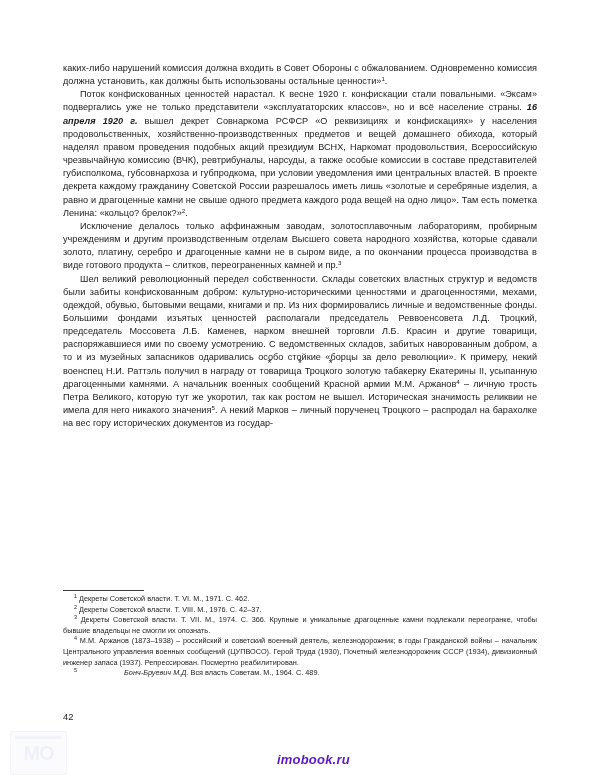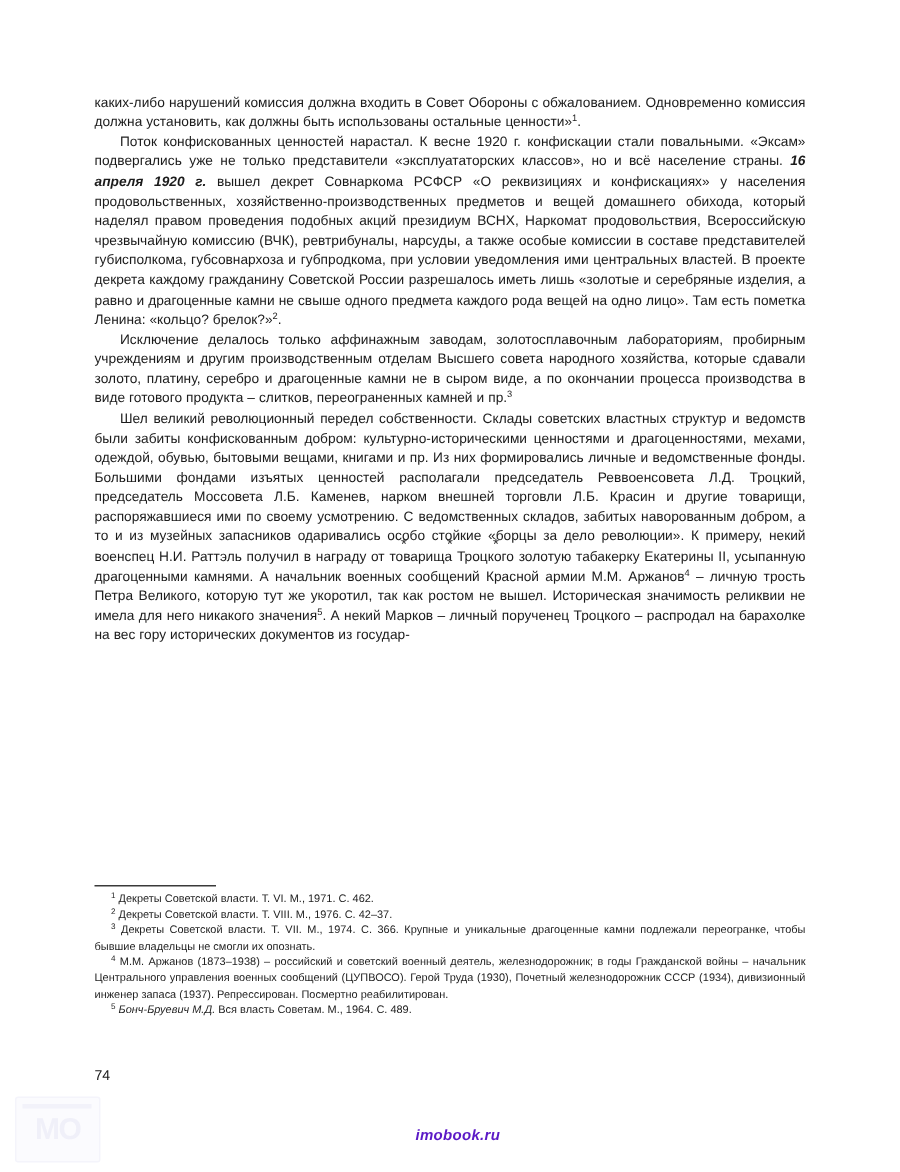--- a/index.html
+++ b/index.html
@@ -76,37 +76,37 @@
     line-height: 10.6px;
     color: #1d1d1d;
     text-align: justify;
     text-indent: 11px;
     letter-spacing: 0.01px;
   }
   .fn sup {
     font-size: 5.4px;
     vertical-align: 2.6px;
   }
-  .fn .it { font-style: italic; }
+  .fn .it { font-style: italic; margin-left: 45px; }
 
   
   #page-number {
     position: absolute;
     left: 63px;
     top: 711px;
     font-size: 9.4px;
     color: #1b1b1b;
   }
 
   
   #watermark {
     position: absolute;
     left: 277px;
     top: 752px;
-    font-size: 10px;
+    font-size: 13px;
     font-style: italic;
     font-weight: bold;
     color: #5b19c6;
     letter-spacing: 0.2px;
   }
 
   
   #mo-logo {
     position: absolute;
     left: 10px;
@@ -157,21 +157,21 @@
     <div id="fn-rule"></div>
     <div id="footnote-list">
         <p class="fn"><sup>1</sup><span> Декреты Советской власти. Т. VI. М., 1971. С. 462.</span></p>
         <p class="fn"><sup>2</sup><span> Декреты Советской власти. Т. VIII. М., 1976. С. 42–37.</span></p>
         <p class="fn"><sup>3</sup><span> Декреты Советской власти. Т. VII. М., 1974. С. 366. Крупные и уникальные драгоценные камни подлежали переогранке, чтобы бывшие владельцы не смогли их опознать.</span></p>
         <p class="fn"><sup>4</sup><span> М.М. Аржанов (1873–1938) – российский и советский военный деятель, железнодорожник; в годы Гражданской войны – начальник Центрального управления военных сообщений (ЦУПВОСО). Герой Труда (1930), Почетный железнодорожник СССР (1934), дивизионный инженер запаса (1937). Репрессирован. Посмертно реабилитирован.</span></p>
         <p class="fn"><sup>5</sup><span class="it"> Бонч-Бруевич М.Д.</span><span> Вся власть Советам. М., 1964. С. 489.</span></p>
       </div>
   </div>
 
-  <div id="page-number">74</div>
+  <div id="page-number">42</div>
 
   <div id="watermark">imobook.ru</div>
 
   <div id="mo-logo">
     <div class="bar"></div>
     <div class="mo-text">MO</div>
   </div>
 
 </div>
 

